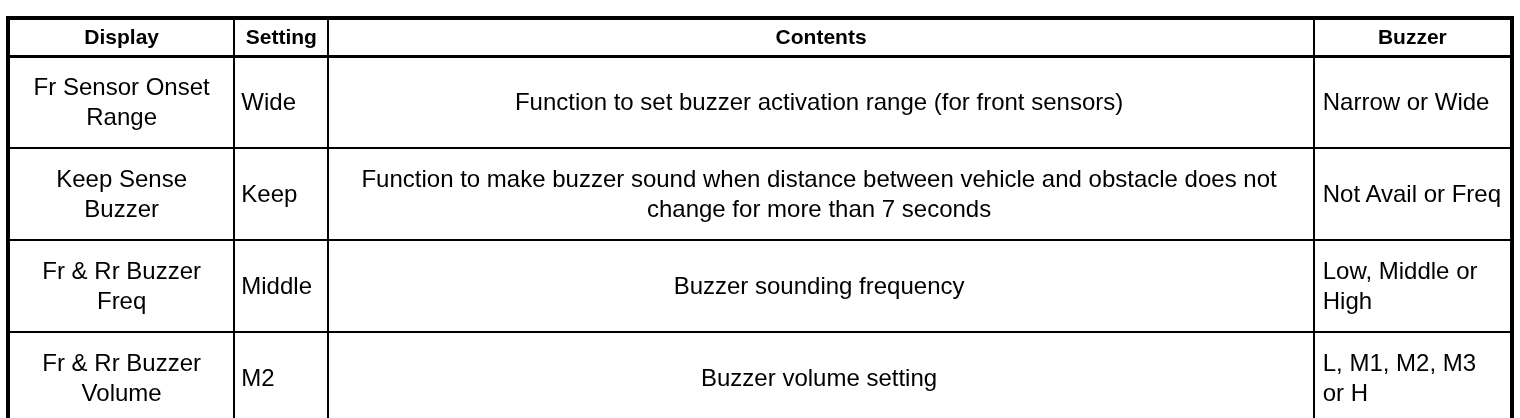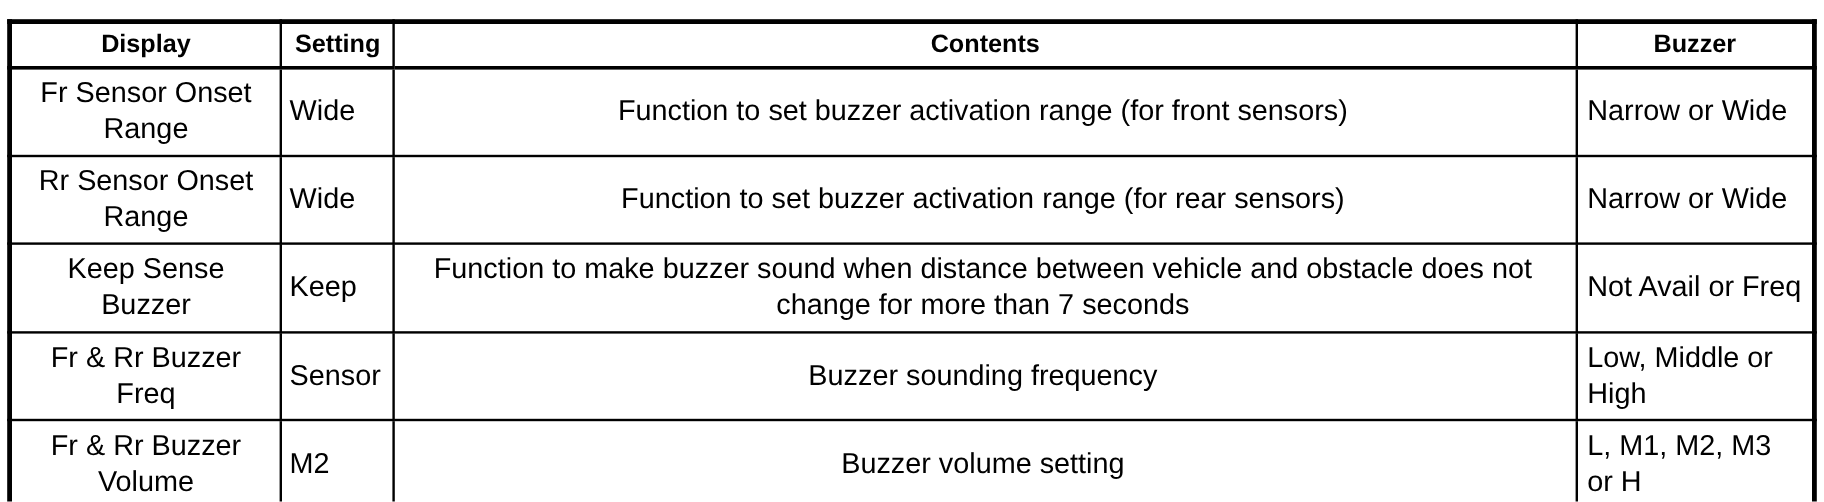--- a/index.html
+++ b/index.html
@@ -70,37 +70,31 @@
       </tr>
     </thead>
     <tbody>
   <tr>
     <td class="cell-display">Fr Sensor Onset Range</td>
     <td class="cell-default">Wide</td>
     <td class="cell-contents">Function to set buzzer activation range (for front sensors)</td>
     <td class="cell-setting">Narrow or Wide</td>
   </tr>
 
-  <tr>
-    <td class="cell-display">Rr Sensor Onset Range</td>
-    <td class="cell-default">Wide</td>
-    <td class="cell-contents">Function to set buzzer activation range (for rear sensors)</td>
-    <td class="cell-setting">Narrow or Wide</td>
-  </tr>
 
   <tr>
     <td class="cell-display">Keep Sense Buzzer</td>
     <td class="cell-default">Keep</td>
     <td class="cell-contents">Function to make buzzer sound when distance between vehicle and obstacle does not change for more than 7 seconds</td>
     <td class="cell-setting">Not Avail or Freq</td>
   </tr>
 
   <tr>
     <td class="cell-display">Fr &amp; Rr Buzzer Freq</td>
-    <td class="cell-default">Sensor</td>
+    <td class="cell-default">Middle</td>
     <td class="cell-contents">Buzzer sounding frequency</td>
     <td class="cell-setting">Low, Middle or High</td>
   </tr>
 
   <tr>
     <td class="cell-display">Fr &amp; Rr Buzzer Volume</td>
     <td class="cell-default">M2</td>
     <td class="cell-contents">Buzzer volume setting</td>
     <td class="cell-setting">L, M1, M2, M3 or H</td>
   </tr>

